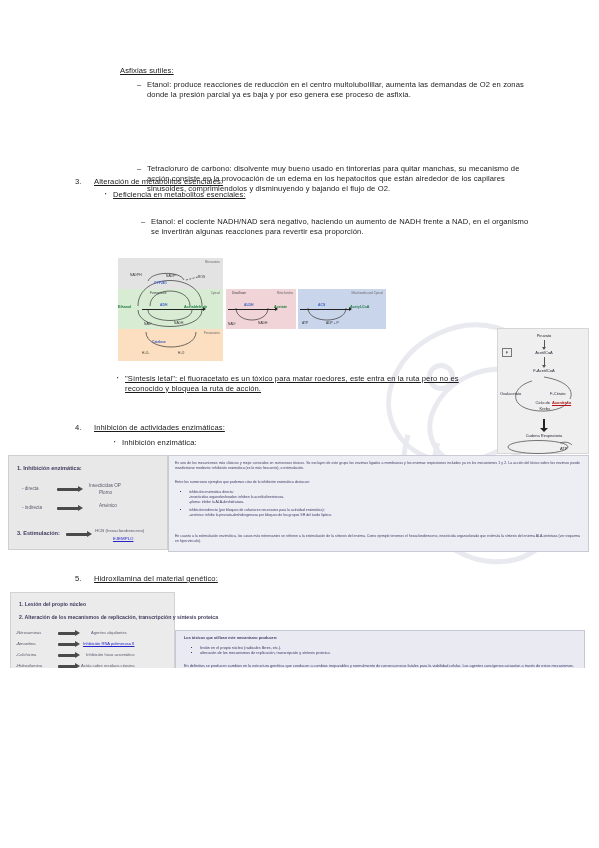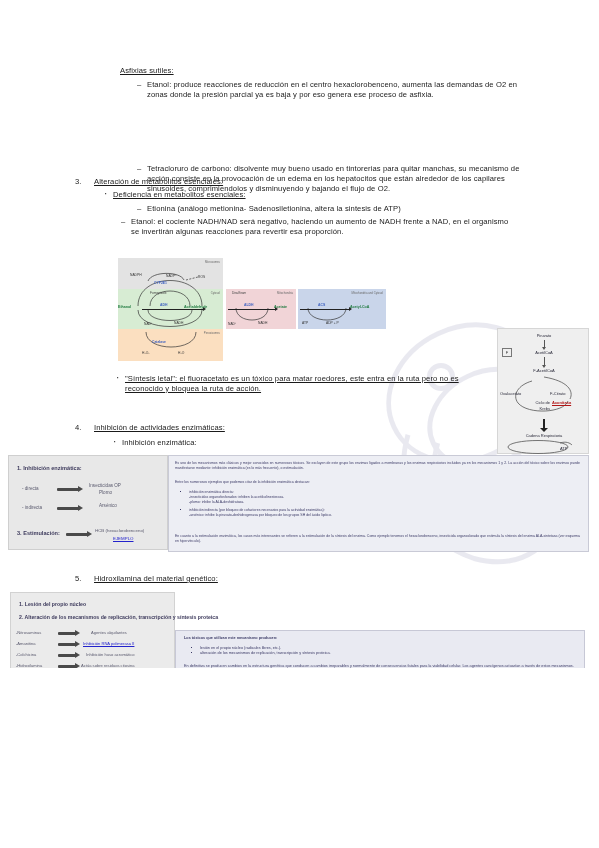--- a/index.html
+++ b/index.html
@@ -102,34 +102,33 @@
         <ellipse cx="108" cy="85" rx="36" ry="28" transform="rotate(-25 108 85)"></ellipse>
         <path d="M60 95 C 50 130, 70 160, 100 170 C 130 178, 150 160, 152 140"></path>
         <path d="M78 100 C 70 128, 86 150, 108 155"></path>
         <circle cx="80" cy="60" r="7"></circle>
       </g>
     </svg>
   </div>
 
   <div class="txt u" style="left:120px;top:66px;width:180px;">Asfixias sutiles:</div>
 
-  <div class="txt dash" style="left:147px;top:80px;width:383px;">Etanol:  produce reacciones de reducción en el centro hexaclorobenceno, aumenta las demandas de O2 en zonas donde la presión parcial ya es baja y por eso genera ese proceso de asfixia.</div>
+  <div class="txt dash" style="left:147px;top:80px;width:383px;">Etanol:  produce reacciones de reducción en el centro multolubolillar, aumenta las demandas de O2 en zonas donde la presión parcial ya es baja y por eso genera ese proceso de asfixia.</div>
 
   <div class="txt dash" style="left:147px;top:120px;width:383px;margin-top:44px;">Tetracloruro de carbono: disolvente muy bueno usado en tintorerias para quitar manchas, su mecanismo de acción consiste en la provocación de un edema en los hepatocitos que están alrededor de los capilares sinusoides, comprimiendolos y disminuyendo y bajando el flujo de O2.</div>
 
   <div class="txt" style="left:94px;top:177px;width:260px;">
     <span class="num">3.</span>
     <span class="u">Alteración de metabolitos esenciales:</span>
   </div>
 
   <div class="txt u bullet-dot" style="left:113px;top:190px;width:260px;">Deficiencia en metabolitos esenciales:</div>
 
-  <div class="txt dash" style="left:147px;top:204px;width:383px;">Etionina (análogo metionina- Sadenosiletionina, altera la sintesis de ATP)</div>
-
-  <div class="txt dash" style="left:131px;top:217px;width:383px;">Etanol: el cociente NADH/NAD será negativo, haciendo un aumento de NADH frente a NAD, en el organismo se invertirán algunas reacciones para revertir esa proporción.</div>
+
+  <div class="txt dash" style="left:151px;top:217px;width:383px;">Etanol: el cociente NADH/NAD será negativo, haciendo un aumento de NADH frente a NAD, en el organismo se invertirán algunas reacciones para revertir esa proporción.</div>
 
   <div class="path">
 
     <div class="pbox pb-micro">
       <span class="plabel" style="right:3px;top:2px;">Microsomes</span>
     </div>
     <div class="pbox pb-cyto">
       <span class="plabel" style="right:3px;top:2px;">Cytosol</span>
     </div>
     <div class="pbox pb-perox">

